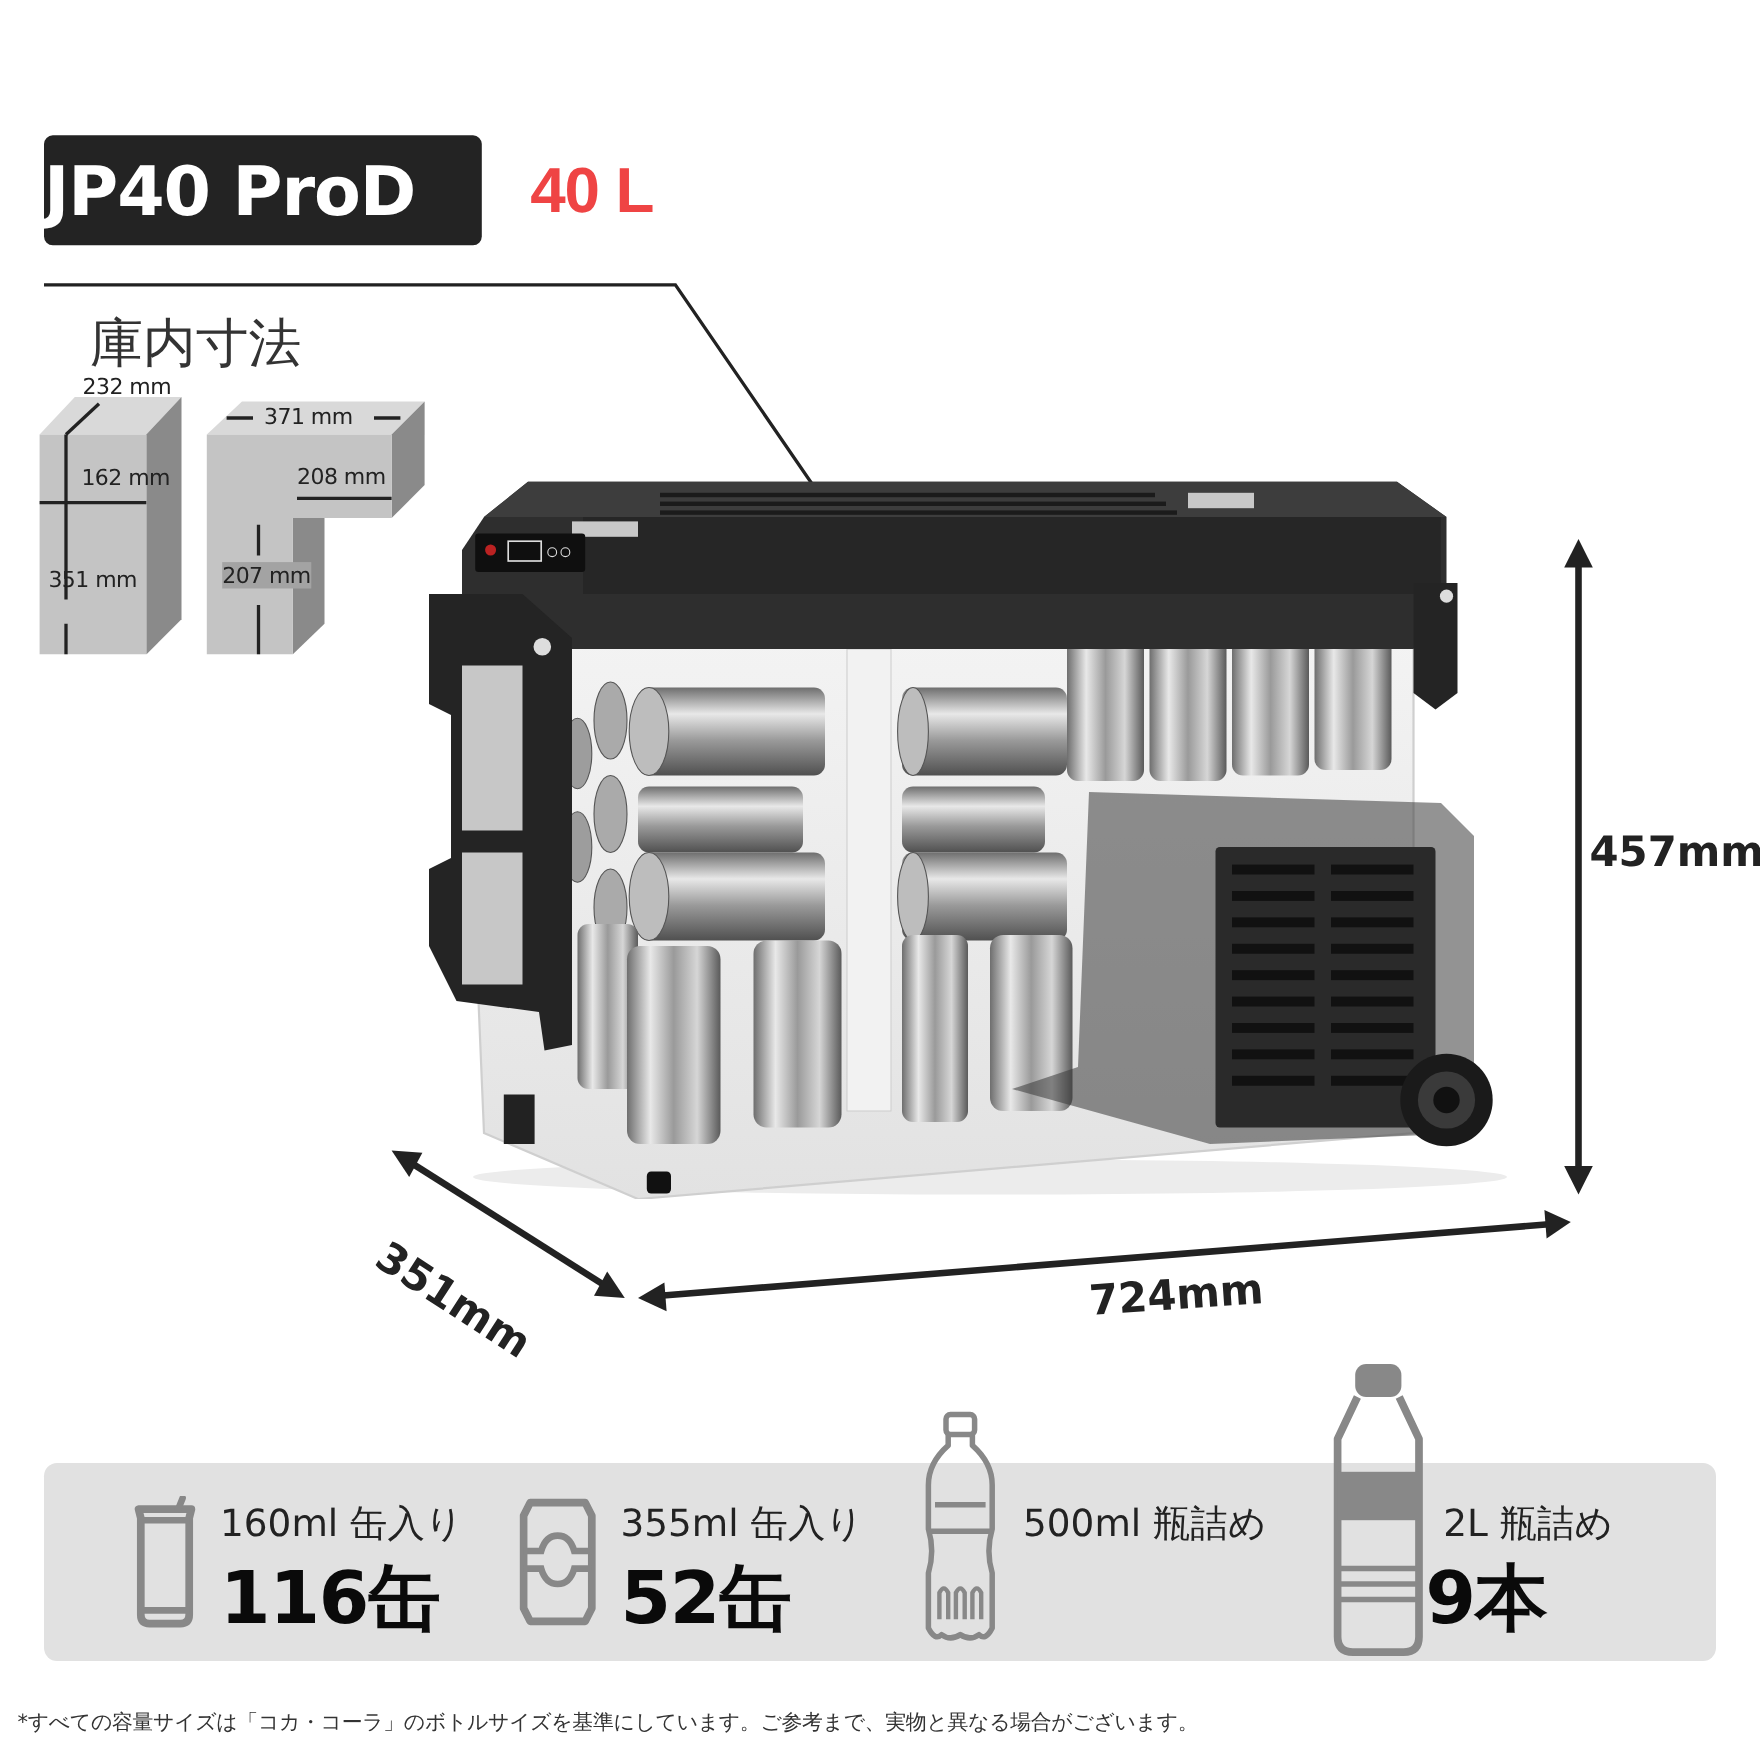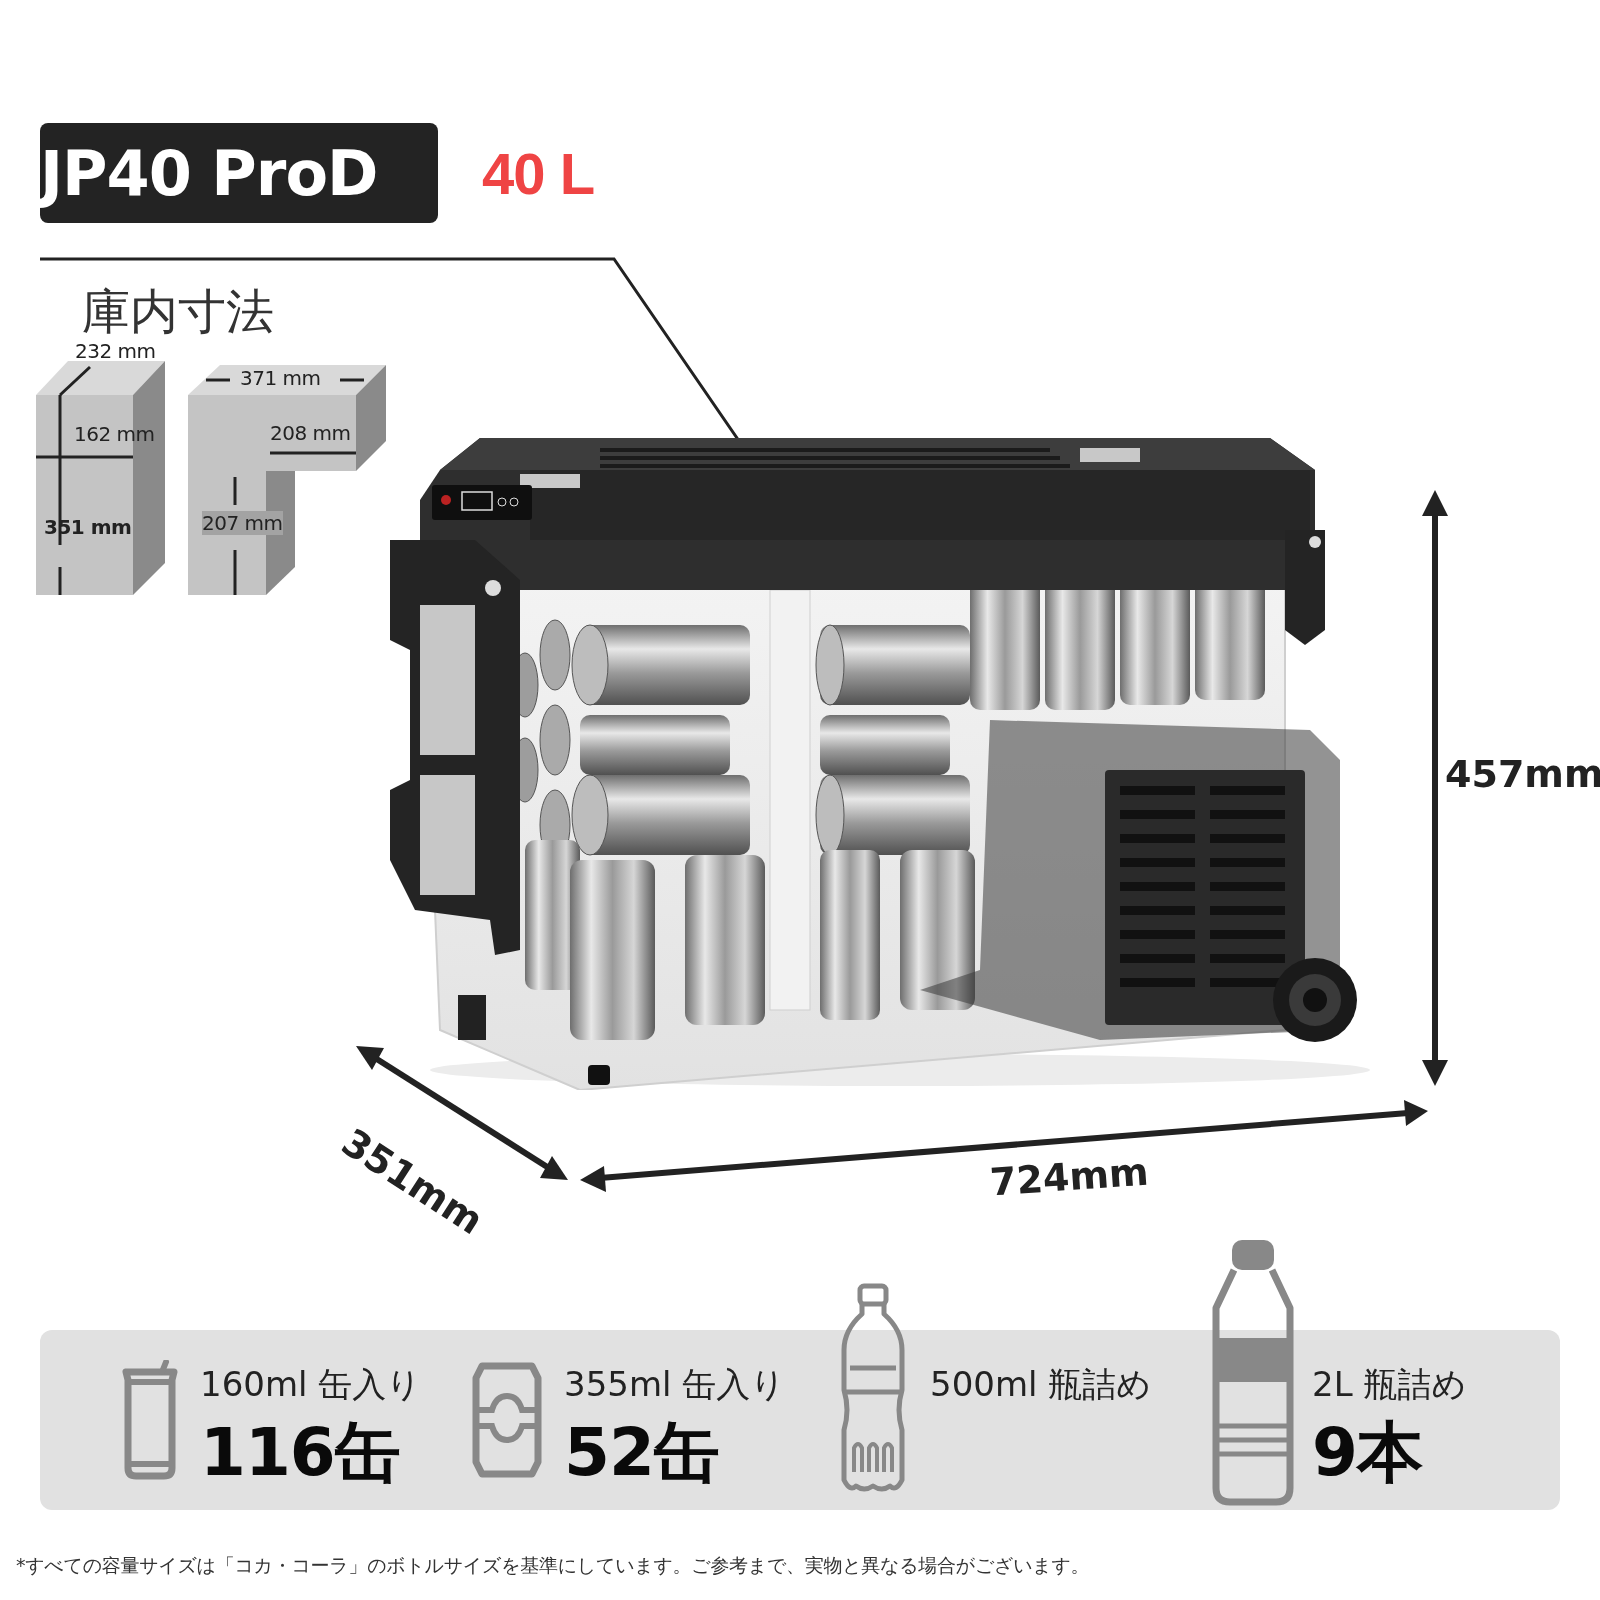--- a/index.html
+++ b/index.html
@@ -72,21 +72,21 @@
     <polygon points="236,126 265,126 265,222 236,250" fill="#8a8a8a"></polygon>
     <path d="M158,50 L326,50 L326,126 L236,126 L236,250 L158,250 Z" fill="#c4c4c4"></path>
     <line x1="176" y1="35" x2="200" y2="35" stroke="#222" stroke-width="3"></line>
     <line x1="310" y1="35" x2="334" y2="35" stroke="#222" stroke-width="3"></line>
     <line x1="240" y1="108" x2="326" y2="108" stroke="#222" stroke-width="3"></line>
     <line x1="205" y1="132" x2="205" y2="160" stroke="#222" stroke-width="3"></line>
     <line x1="205" y1="205" x2="205" y2="250" stroke="#222" stroke-width="3"></line>
   </svg>
   <div class="dim-label" style="left:45px; top:-6px;">232 mm</div>
   <div class="dim-label" style="left:44px; top:77px;">162 mm</div>
-  <div class="dim-label" style="left:14px; top:170px;font-weight:bold;">351 mm</div>
+  <div class="dim-label" style="left:14px; top:170px;">351 mm</div>
   <div class="dim-label" style="left:210px; top:21px;">371 mm</div>
   <div class="dim-label" style="left:240px; top:76px;">208 mm</div>
   <div class="dim-label" style="left:172px; top:166px; background:#a3a3a3;">207 mm</div>
 </div>
 
 <div class="product">
   <svg width="990" height="660" viewBox="0 0 990 660">
     <defs>
       <linearGradient id="canGrad" x1="0" x2="1" y1="0" y2="0">
         <stop offset="0" stop-color="#6e6e6e"></stop>
@@ -262,17 +262,17 @@
     <svg class="stat-icon" style="left:0; top:-92px;" width="86" height="270" viewBox="0 0 86 270">
       <rect x="22" y="2" width="42" height="30" rx="10" fill="#888"></rect>
       <path d="M24,32 L6,70 L6,250 Q6,264 20,264 L66,264 Q80,264 80,250 L80,70 L62,32" fill="none" stroke="#888" stroke-width="7" stroke-linejoin="round"></path>
       <rect x="6" y="70" width="74" height="45" fill="none"></rect>
       <rect x="6" y="100" width="74" height="44" fill="#888"></rect>
       <line x1="8" y1="188" x2="78" y2="188" stroke="#888" stroke-width="5"></line>
       <line x1="8" y1="202" x2="78" y2="202" stroke="#888" stroke-width="5"></line>
       <line x1="8" y1="216" x2="78" y2="216" stroke="#888" stroke-width="5"></line>
     </svg>
     <div class="stat-label" style="left:102px; top:32px;">2L 瓶詰め</div>
-    <div class="stat-value" style="left:102px; top:78px;">9本</div>
+    <div class="stat-value" style="left:86px; top:78px;">9本</div>
   </div>
 </div>
 
 <div class="footnote">*すべての容量サイズは「コカ・コーラ」のボトルサイズを基準にしています。ご参考まで、実物と異なる場合がございます。</div>
 
 </body></html>

